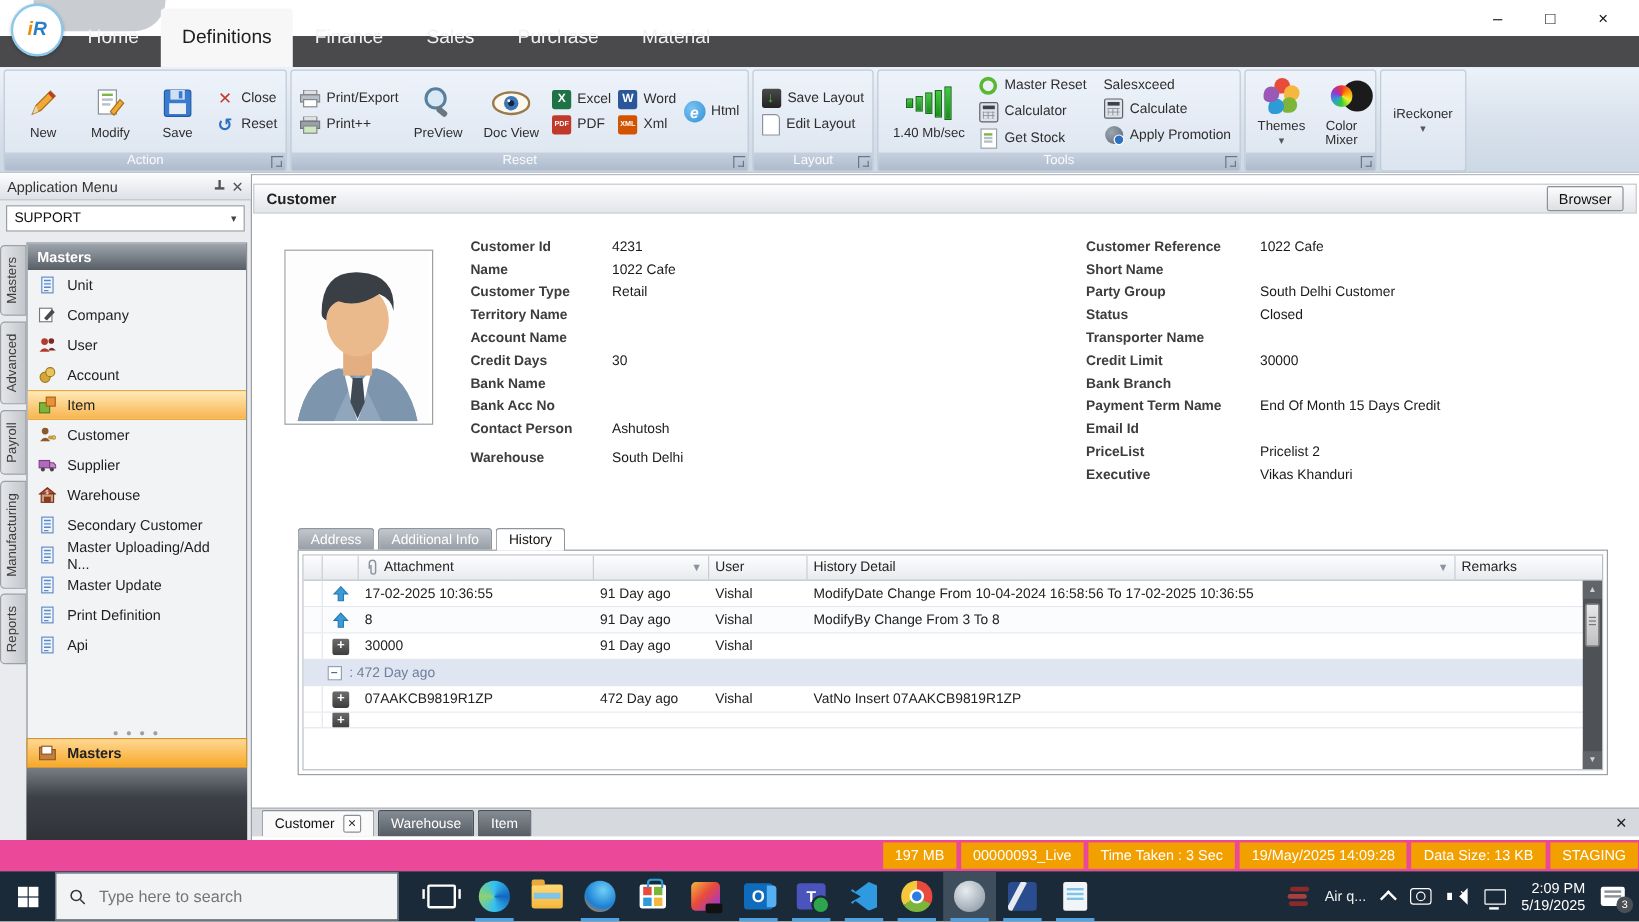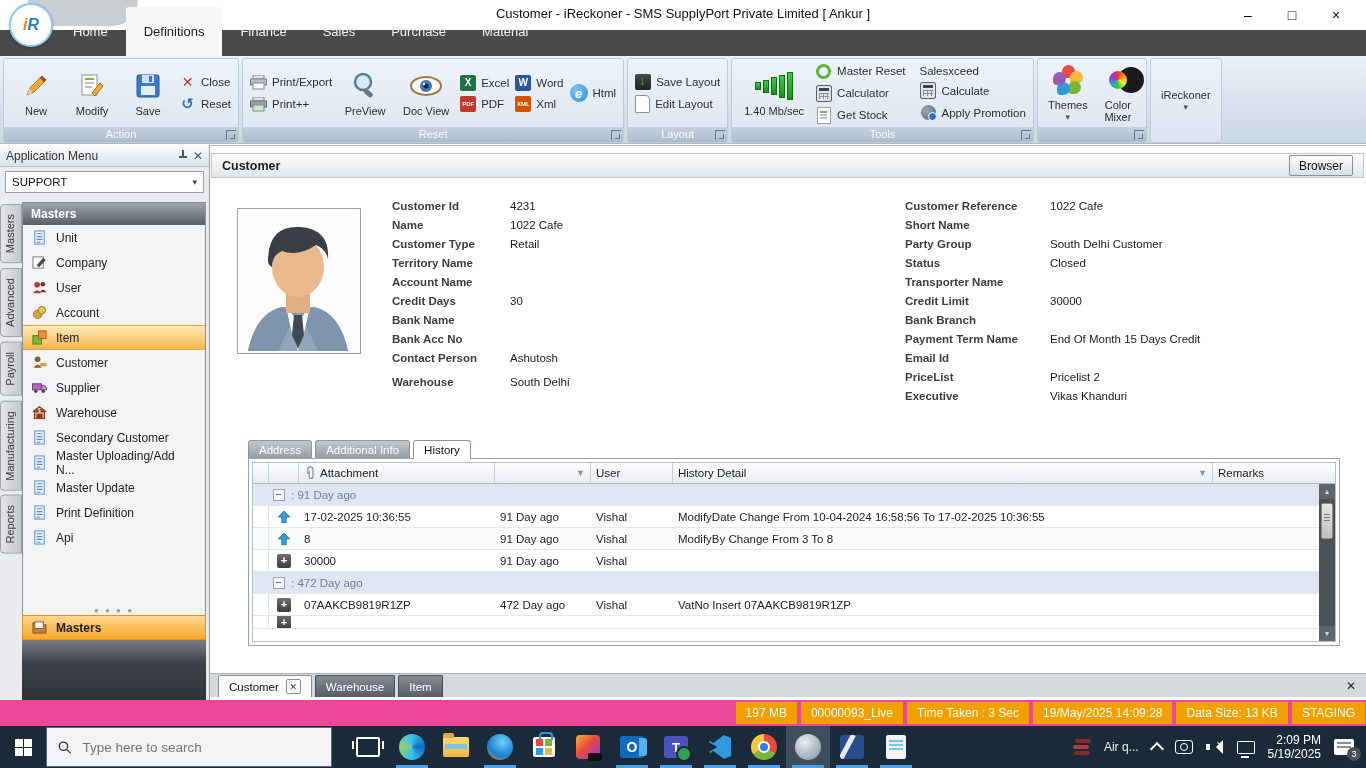--- a/index.html
+++ b/index.html
@@ -12,21 +12,21 @@
   .app-logo{position:absolute;left:9px;top:3px;width:40px;height:40px;border-radius:50%;
             background:#fff;border:2px solid #8cc8ec;z-index:5;display:flex;align-items:center;justify-content:center;
             font-weight:bold;font-style:italic;font-size:16px;box-shadow:0 1px 3px rgba(0,0,0,.25);}
   .app-logo .l1{color:#f08a00;}.app-logo .l2{color:#2a7fc9;}
   .title-text{position:absolute;left:0;right:0;top:6px;text-align:center;font-size:13px;color:#111;}
   .win-controls{position:absolute;right:8px;top:0;height:30px;display:flex;}
   .win-btn{width:44px;height:30px;display:flex;align-items:center;justify-content:center;font-size:14px;color:#111;}
   
   .tabrow{position:absolute;left:0;top:30px;width:100%;height:26px;background:#4a4a4c;}
   .tabrow-inner{margin-left:55px;display:flex;height:26px;align-items:flex-end;}
-  .rtab{padding:12px 18px;line-height:25px;color:#f2f2f2;font-size:13px;}
+  .rtab{padding:12px 18px;line-height:25px;color:#f2f2f2;font-size:16px;}
   .rtab.active{background:#f7f7f7;color:#1d1d1d;border-radius:3px 3px 0 0;}
   
   .ribbon{position:absolute;left:0;top:56px;width:100%;height:88px;
           background:linear-gradient(#ecf2f9,#d8e1ec 55%,#ccd8e5);border-bottom:1px solid #aeb9c6;
           display:flex;align-items:stretch;padding:2px 0 0 3px;box-sizing:border-box;}
   .rgroup{display:flex;flex-direction:column;border:1px solid #c0cbd8;border-radius:3px;margin-right:3px;
           background:linear-gradient(#eef3fa,#dbe4ef);}
   .rg-body{flex:1;display:flex;align-items:center;padding:1px 4px;}
   .rg-label{height:15px;line-height:15px;text-align:center;font-size:11px;color:#fbfbfb;
             background:linear-gradient(#c6d1df,#adbbcc);position:relative;border-radius:0 0 2px 2px;}
@@ -218,21 +218,20 @@
                font-size:9px;display:flex;align-items:center;justify-content:center;}
 </style>
 </head>
 <body>
 
 <div id="app">
 
   <div class="titlebar">
     <div class="backstage-blob"></div>
     <div class="qat-arrow">▾</div>
-    <div class="title-text">Customer - iReckoner - SMS SupplyPort Private Limited [ Ankur ]</div>
     <div class="win-controls">
       <div class="win-btn">–</div>
       <div class="win-btn">□</div>
       <div class="win-btn">×</div>
     </div>
   </div>
   <div class="app-logo">
     <span class="l1">i</span>
       <span class="l2">R</span>
   </div>
@@ -746,25 +745,20 @@
           <div class="tc c-hist">
             <span>History Detail</span>
             <span class="filt">▼</span>
           </div>
           <div class="tc c-rem" style="border-right:none">
               <span>Remarks</span>
             </div>
           <div style="width:16px;flex:none"></div>
         </div>
 
-        <div class="trow grow">
-          <div class="tc c-ind"></div>
-          <span class="collapse-box"></span>
-          <span class="gtext" style="padding-left:6px">: 91  Day ago</span>
-        </div>
 
         <div class="trow">
           <div class="tc c-ind"></div>
           <div class="tc c-icon">
               <svg width="14" height="14" viewBox="0 0 16 16">
                 <path d="M8 1 L14.5 8 L10.5 8 L10.5 14.5 L5.5 14.5 L5.5 8 L1.5 8 Z" fill="#3b9ad9" stroke="#2277aa"></path>
               </svg>
             </div>
           <div class="tc c-att">17-02-2025 10:36:55</div>
           <div class="tc c-date">91  Day ago</div>

